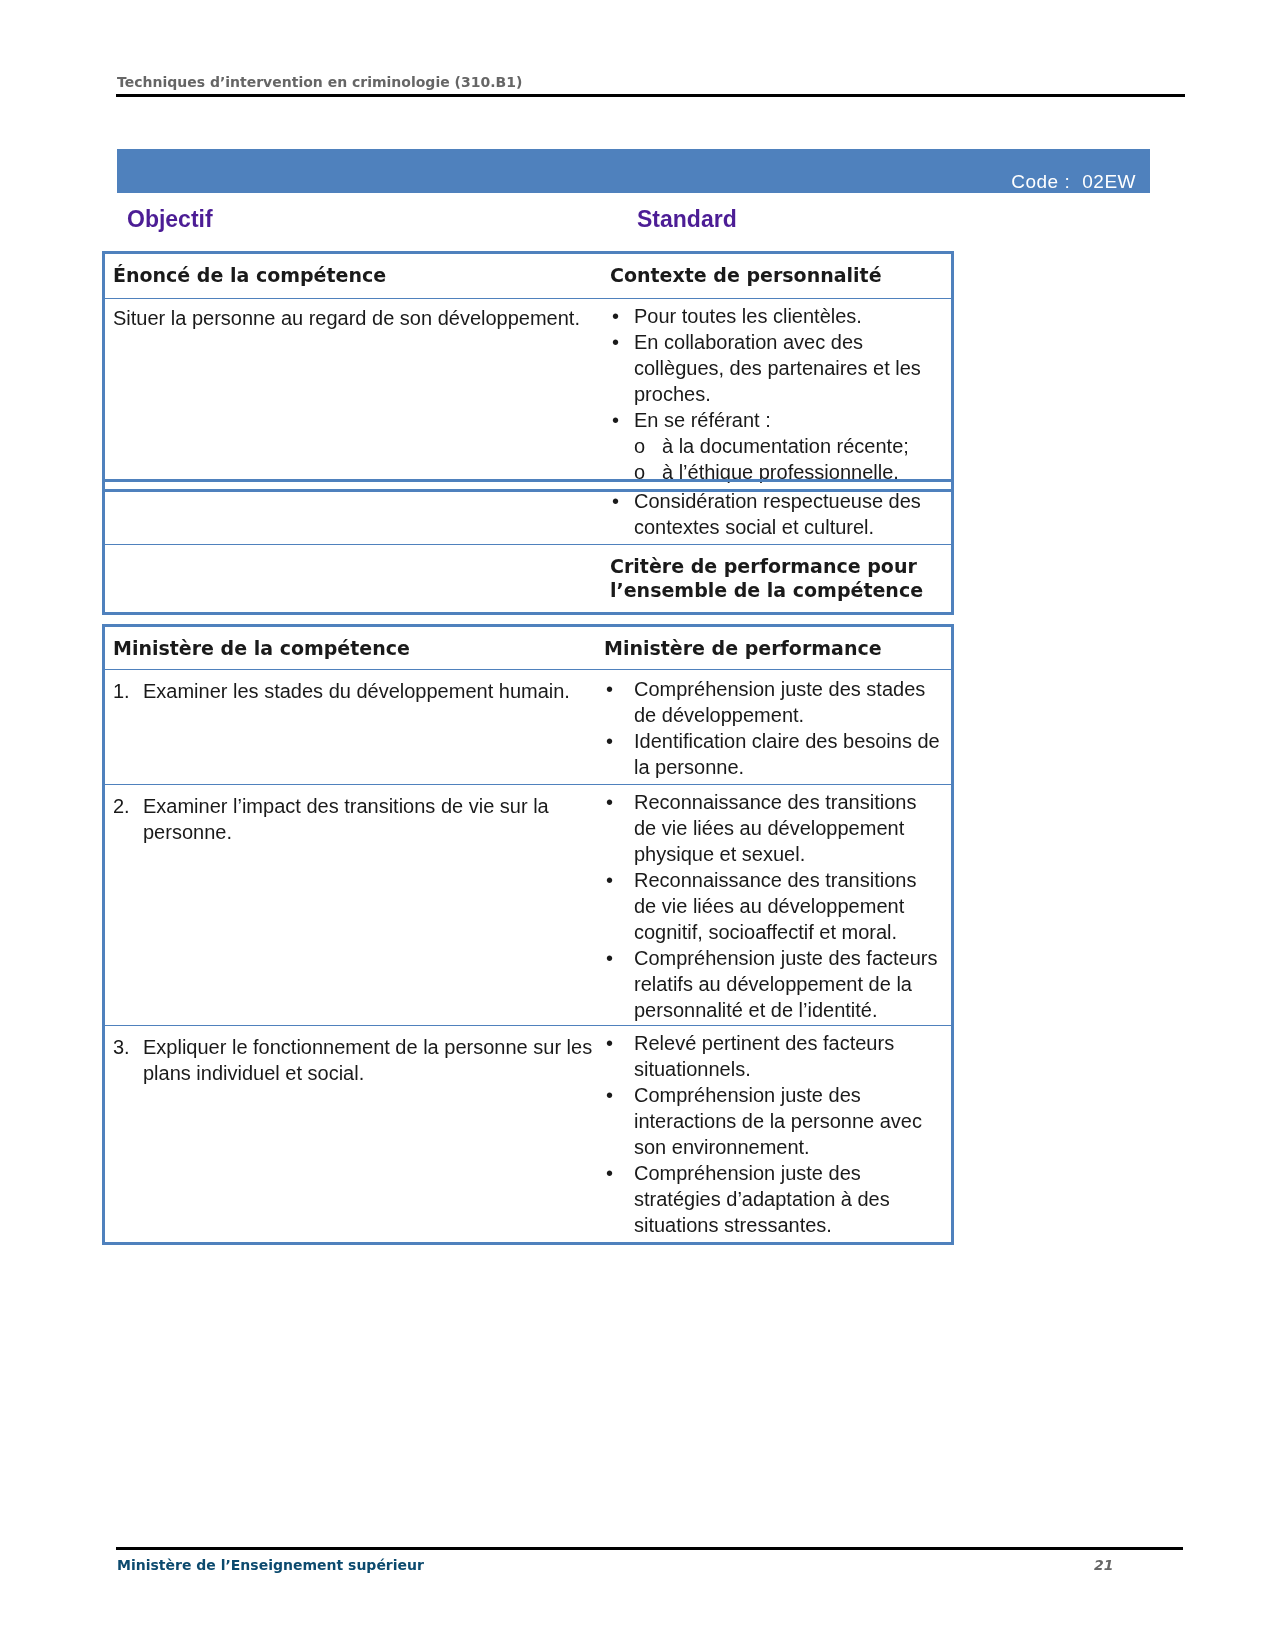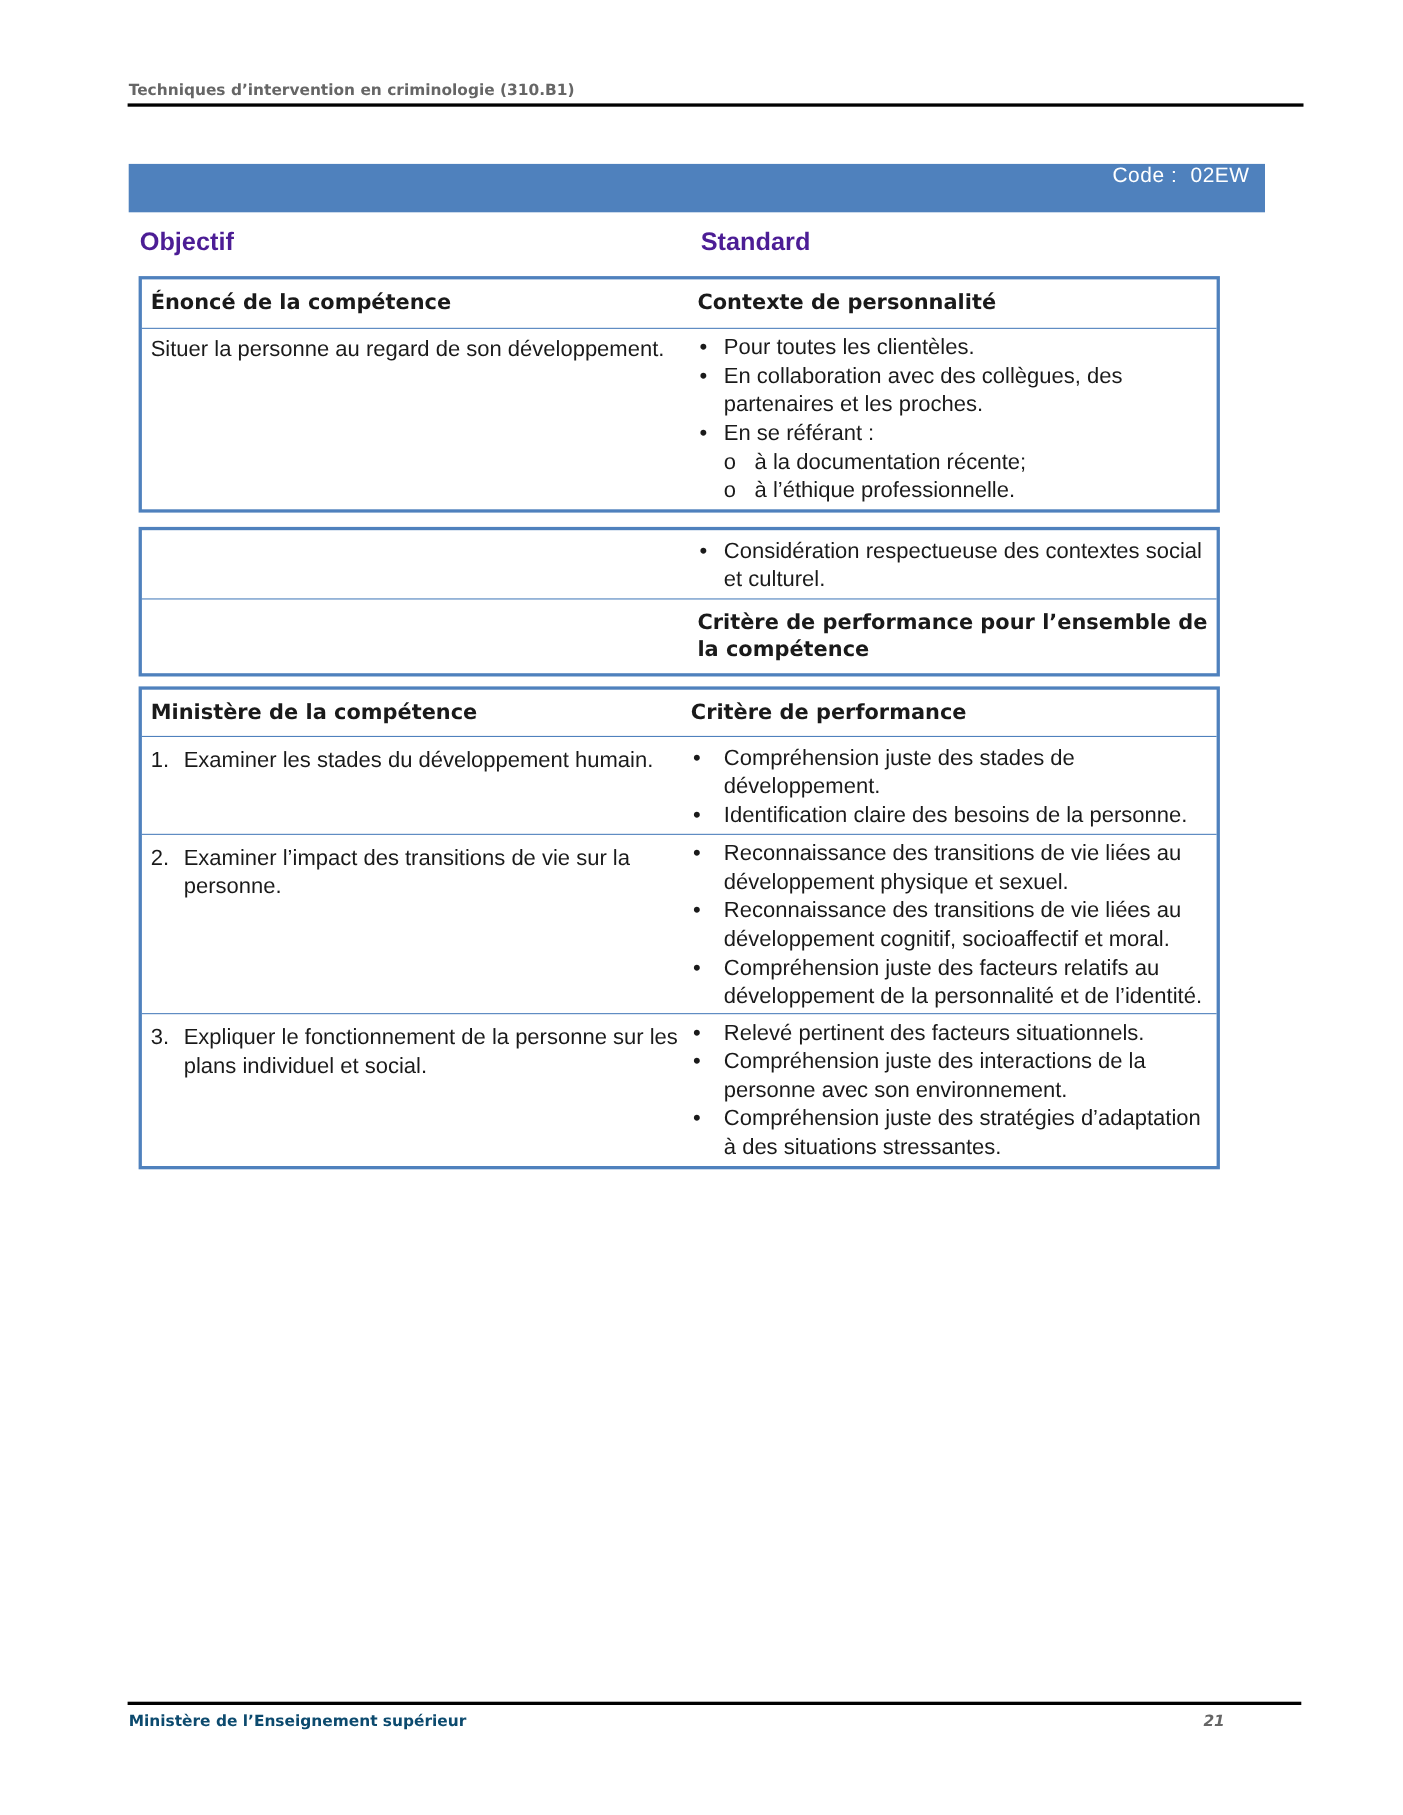--- a/index.html
+++ b/index.html
@@ -8,34 +8,34 @@
 
   .header-title {
     position: absolute; left: 117px; top: 74px;
     font-family: "DejaVu Sans", sans-serif; font-weight: bold; font-size: 14px; color: #666666;
   }
   .header-rule { position: absolute; left: 116px; top: 94px; width: 1069px; height: 3px; background: #000; }
 
   .code-bar {
     position: absolute; left: 117px; top: 149px; width: 1033px; height: 44px;
     background: #4f81bd; color: #ffffff; font-size: 19px;
-    display: flex; align-items: flex-start; justify-content: flex-end; padding-right: 14px;
+    display: flex; align-items: flex-end; justify-content: flex-end; padding-right: 14px;
     font-family: "Liberation Sans", sans-serif; letter-spacing: 0.5px;
   }
   .code-bar .lbl { margin-right: 12px; }
 
   .section-labels { position: absolute; top: 206px; left: 127px; width: 1020px; height: 30px; }
   .section-labels span {
     position: absolute; font-family: Liberation Sans, sans-serif; font-weight: bold; font-size: 23px; color: #4c1d95;
   }
   .section-labels .obj { left: 0; }
   .section-labels .std { left: 510px; }
 
   .box {
-    position: absolute; left: 126px; width: 983px;
+    position: absolute; left: 102px; width: 852px;
     border: 3px solid #4f81bd;
   }
   .row { display: flex; border-top: 1px solid #4f81bd; }
   .row:first-child { border-top: none; }
   .cell-l { width: 497px; padding: 9px 8px 6px 8px; }
   .cell-r { flex: 1; padding: 9px 8px 6px 8px; }
   .hdr { font-family: "DejaVu Sans", sans-serif; font-weight: bold; font-size: 19px; line-height: 24px; }
   .txt { font-family: "Liberation Sans", sans-serif; font-size: 20px; line-height: 26px; color: #1a1a1a; }
 
   ul.bul { list-style: none; }
@@ -104,21 +104,21 @@
   </div>
   <div class="row" style="height:68px;">
     <div class="cell-l"></div>
     <div class="cell-r hdr">Critère de performance pour l’ensemble de la compétence</div>
   </div>
 </div>
 
 <div class="box" style="top:624px;">
   <div class="row" style="height:42px;">
     <div class="cell-l hdr">Ministère de la compétence</div>
-    <div class="cell-r hdr" style="padding-left:2px;">Critère de performance</div>
+    <div class="cell-r hdr" style="padding-left:2px;">Ministère de performance</div>
   </div>
   <div class="row">
     <div class="cell-l" style="padding-top:8px;">
       <ol class="num">
           <li><span class="n">1.</span><span>Examiner les stades du développement humain.</span></li>
         </ol>
     </div>
     <div class="cell-r" style="padding-top:6px; padding-bottom:4px; padding-left:2px;">
       <ul class="bul wide">
         <li>Compréhension juste des stades de développement.</li>

